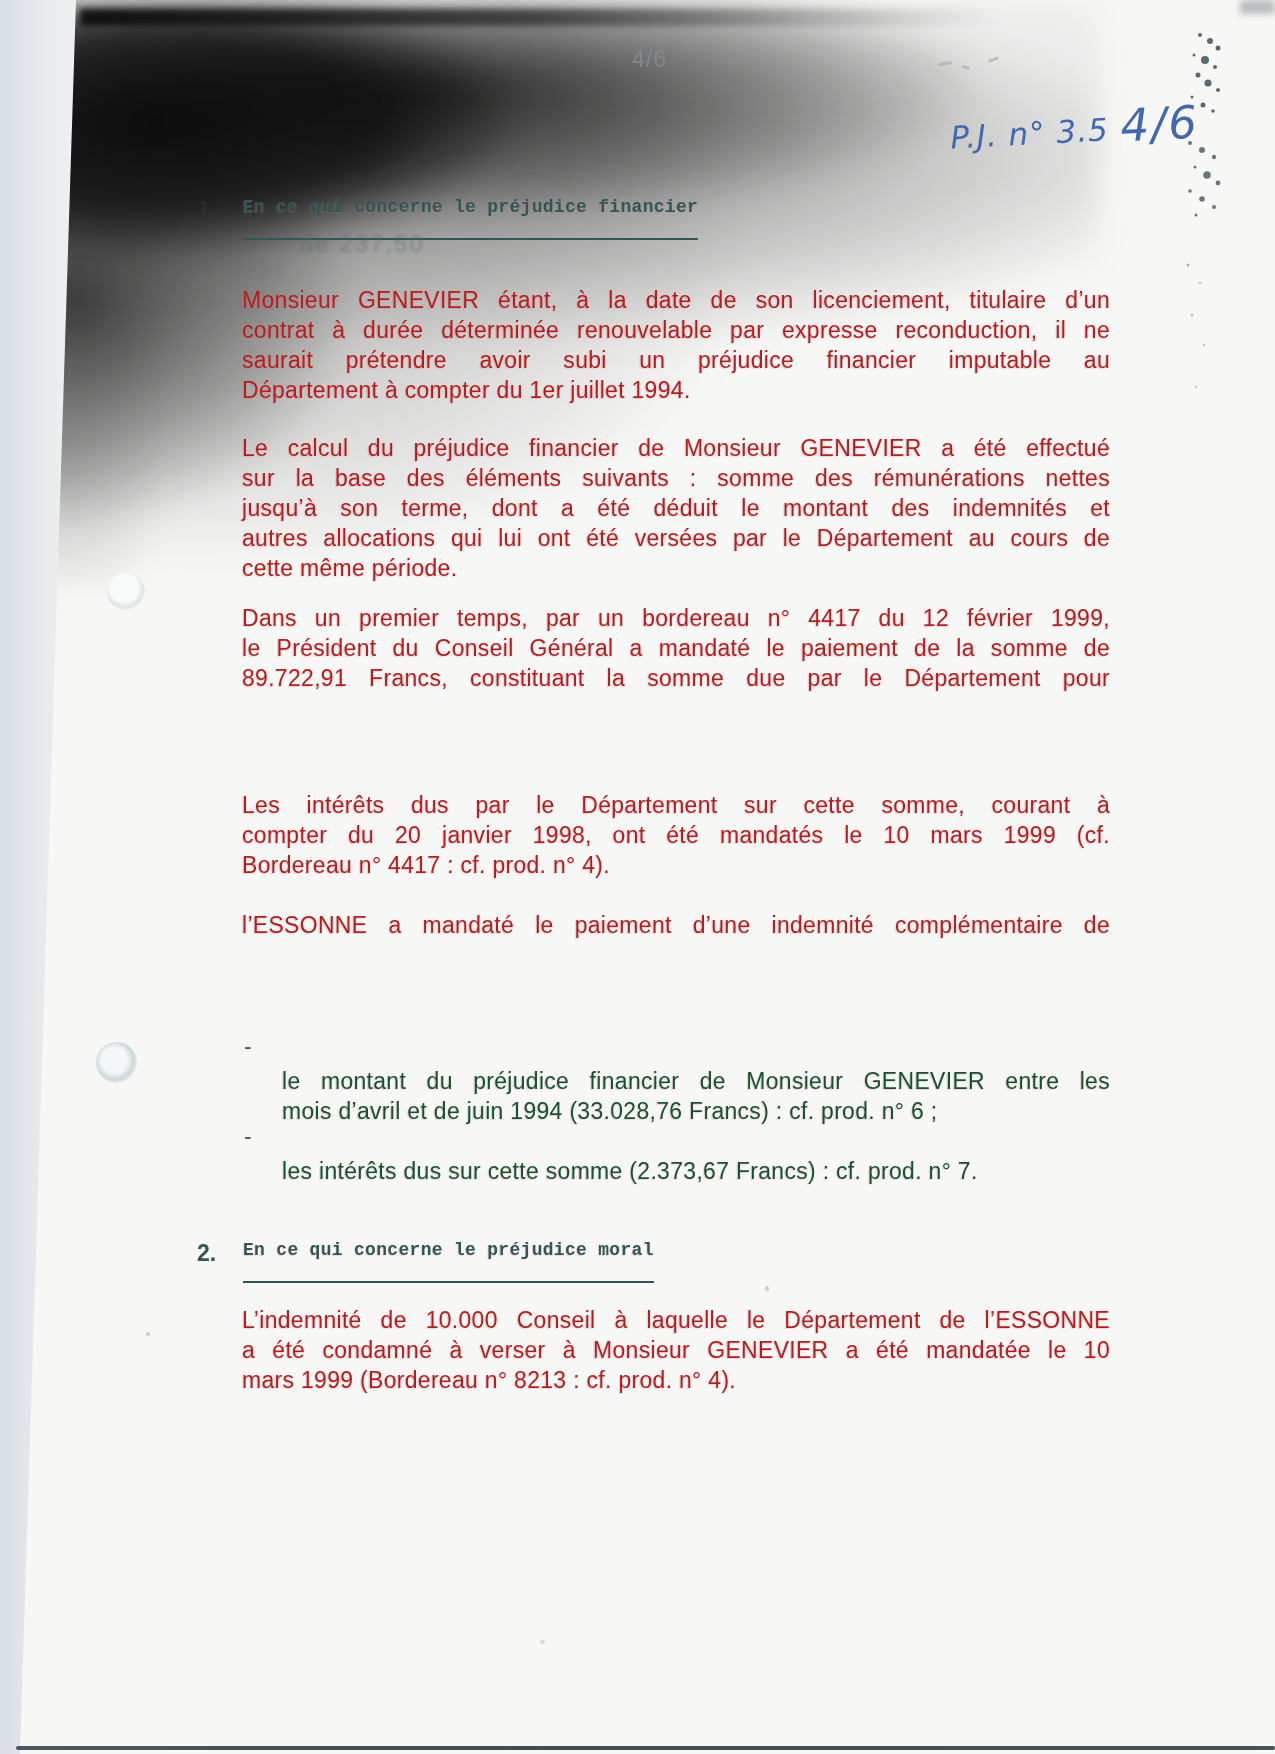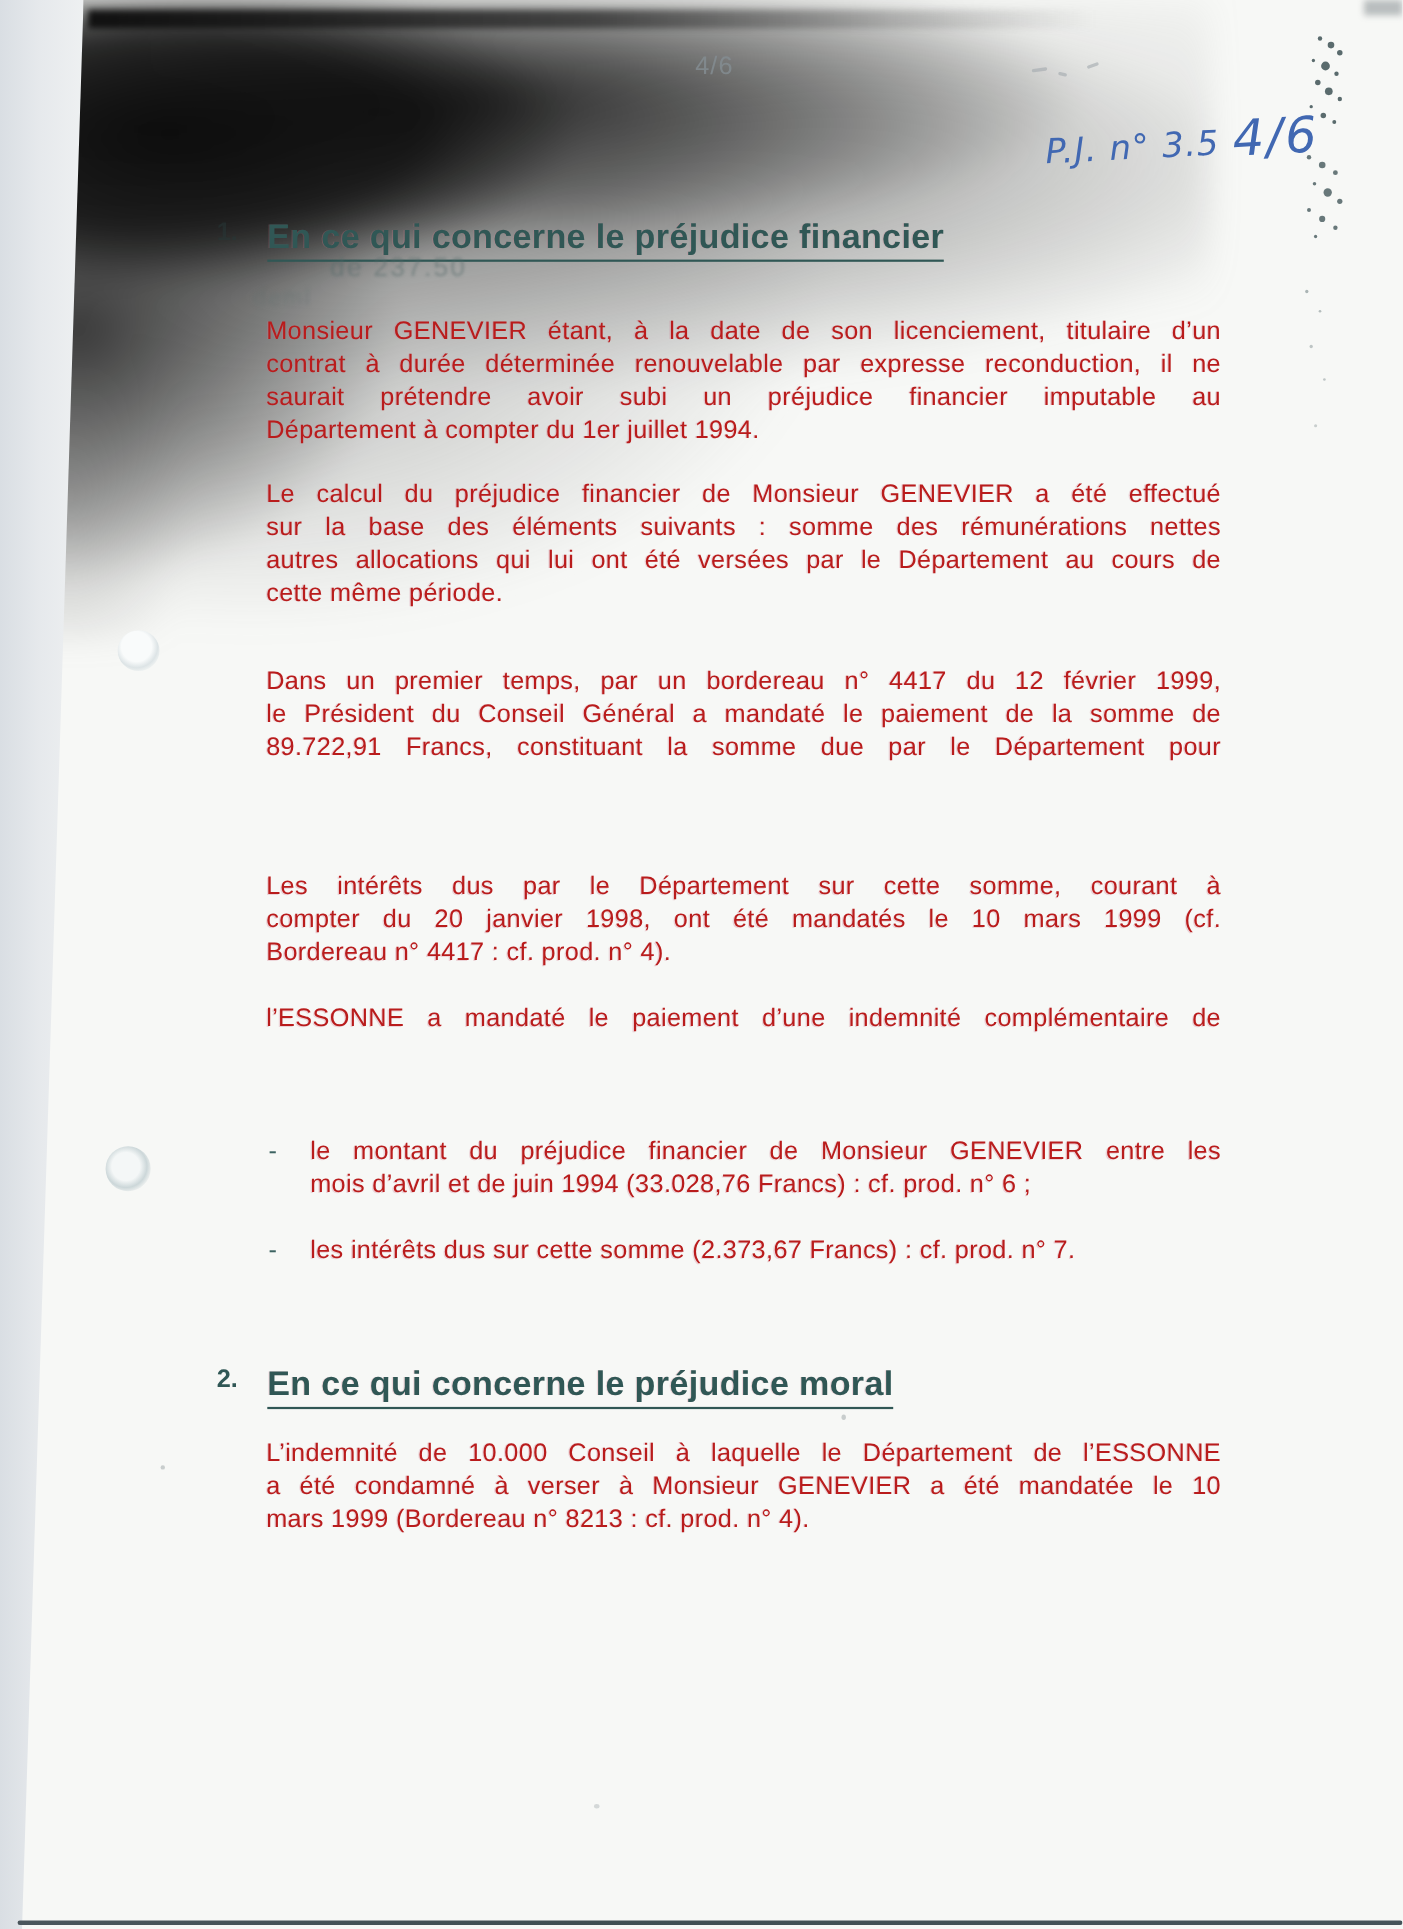--- a/index.html
+++ b/index.html
@@ -96,40 +96,42 @@
   .line{text-align:justify;text-align-last:justify;white-space:nowrap;}
   .line.last{text-align-last:left;}
   .u{border-bottom:2px solid currentColor;padding-bottom:1px;}
 
   .h1-wrap{left:197px;top:197px;display:flex;}
   .h1-num{
     width:46px;font-size:23px;font-weight:bold;
     color:rgba(38,55,55,.55);
   }
   .heading{
-    font-size:31px;font-weight:bold;color:#30five757;
+    font-size:18px;font-weight:bold;color:#30five757;
     color:#305755;letter-spacing:.3px;
-    border-bottom:2.5px solid #305755;padding-bottom:3px;
+    border-bottom:2.5px solid #305755;padding-bottom:21px;
     width:fit-content;white-space:nowrap;
     text-shadow:-1px .5px 0 rgba(210,120,140,.25);
+    font-family:Liberation Mono, monospace;
   }
   .heading-row{left:197px;display:flex;}
   .h2-num{width:46px;font-size:23px;font-weight:bold;color:#305755;}
 
   .ghost{color:rgba(85,105,105,.5);font-size:24px;letter-spacing:2px;filter:blur(1.6px);}
   .ghost1{left:300px;top:230px;}
   .ghost2{left:230px;top:259px;font-size:21px;color:rgba(95,110,110,.38);filter:blur(2px);}
 
   .bullet-row{left:244px;width:866px;display:flex;}
   .bullet-row .dash{
     width:38px;flex:0 0 38px;font-size:23px;line-height:30px;color:#3c6361;
   }
   .bullet-text{
-    flex:1;font-size:23px;line-height:30px;color:#b91c1c;letter-spacing:.3px;
+    flex:1;font-size:23px;line-height:30px;color:#14532d;letter-spacing:.3px;
     text-shadow:-1.2px .6px 0 rgba(210,120,140,.28);
+    margin-top:35px;
   }
 </style>
 </head>
 <body>
 
 <div class="page">
 
   <div class="smudge smudge-main"></div>
   <div class="smudge smudge-band"></div>
   <div class="scanner-edge-left"></div>
@@ -195,20 +197,21 @@
 
   <div class="para" style="top:285px">
       <div class="line">Monsieur GENEVIER étant, à la date de son licenciement, titulaire d’un</div>
       <div class="line">contrat à durée déterminée renouvelable par expresse reconduction, il ne</div>
       <div class="line">saurait prétendre avoir subi un préjudice financier imputable au</div>
       <div class="line last">Département à compter du 1er juillet 1994.</div>
     </div>
   <div class="para" style="top:433px">
       <div class="line">Le calcul du préjudice financier de Monsieur GENEVIER a été effectué</div>
       <div class="line">sur la base des éléments suivants : somme des rémunérations nettes</div>
+      <div class="line">jusqu’à son terme, dont a été déduit le montant des indemnités et</div>
       <div class="line">autres allocations qui lui ont été versées par le Département au cours de</div>
       <div class="line last">cette même période.</div>
     </div>
   <div class="para" style="top:603px">
       <div class="line">Dans un premier temps, par un bordereau n° 4417 du 12 février 1999,</div>
       <div class="line">le Président du Conseil Général a mandaté le paiement de la somme de</div>
       <div class="line">89.722,91 Francs, constituant la somme due par le Département pour</div>
     </div>
   <div class="para" style="top:790px">
       <div class="line">Les intérêts dus par le Département sur cette somme, courant à</div>

